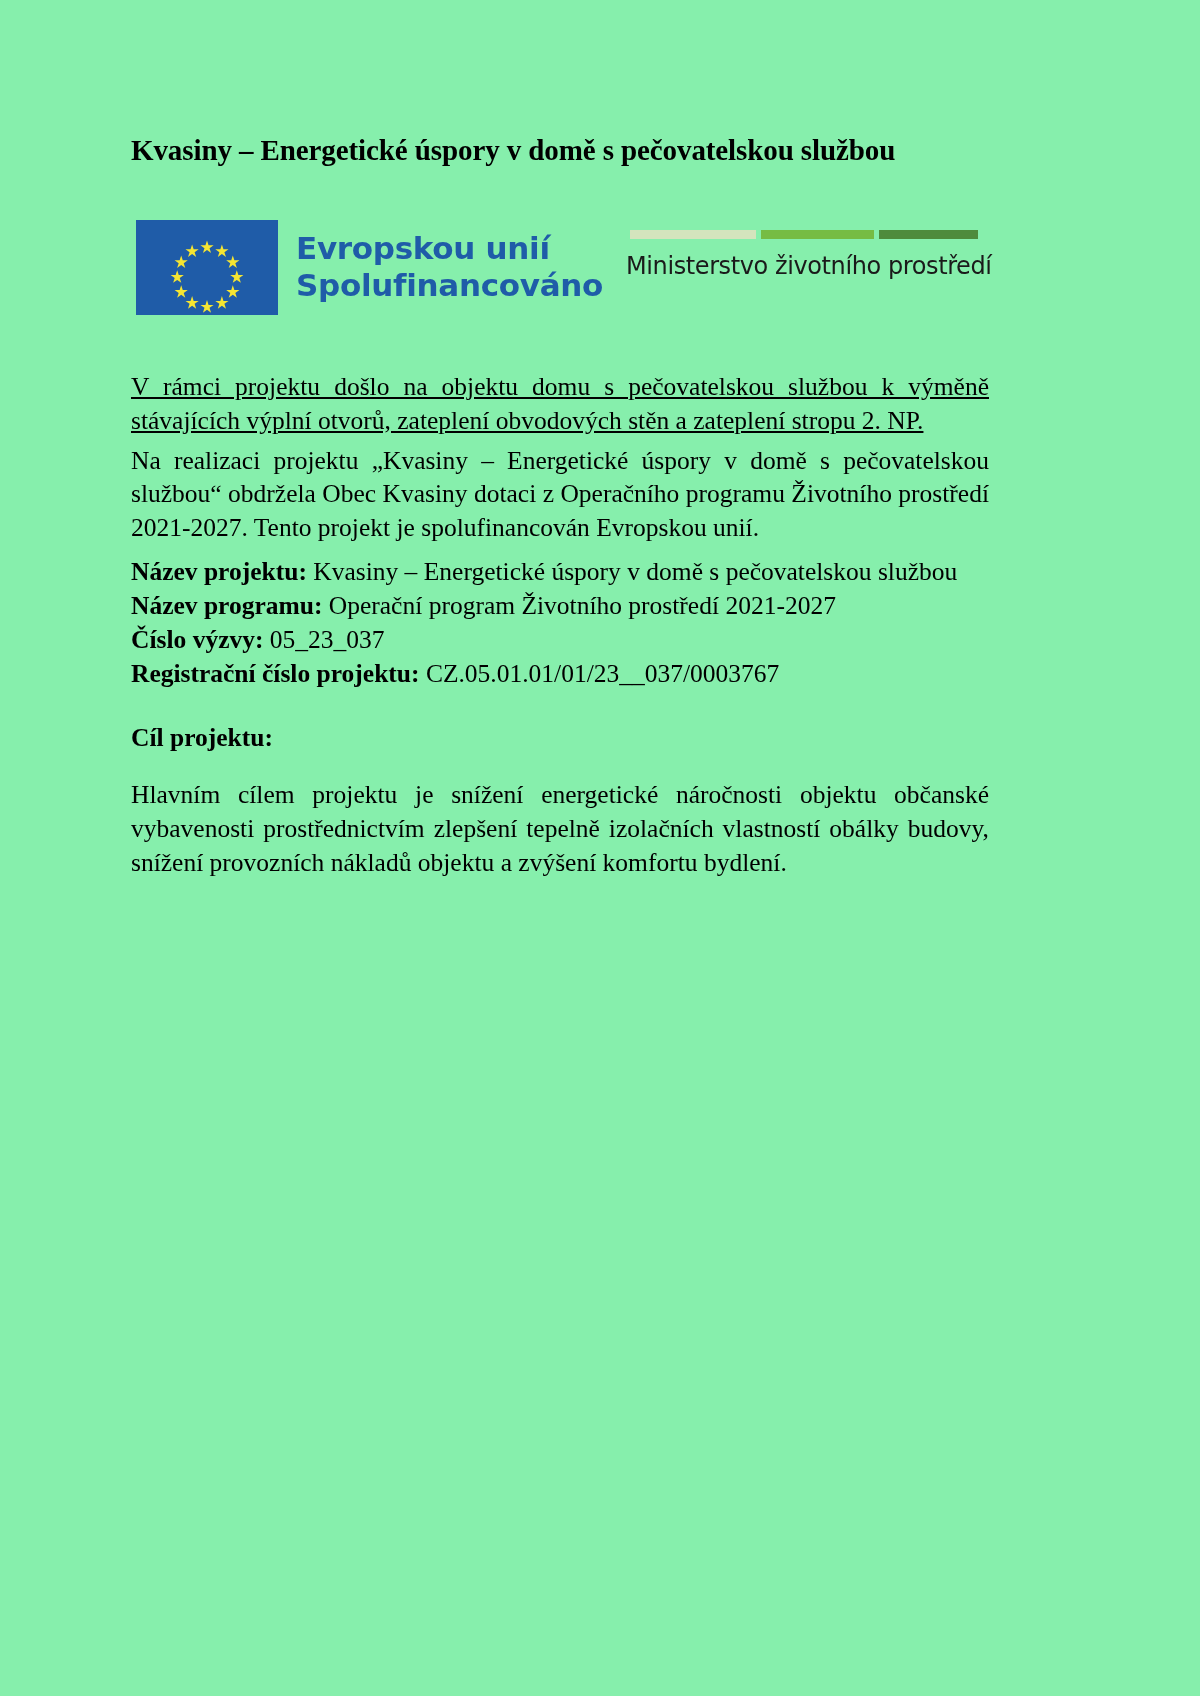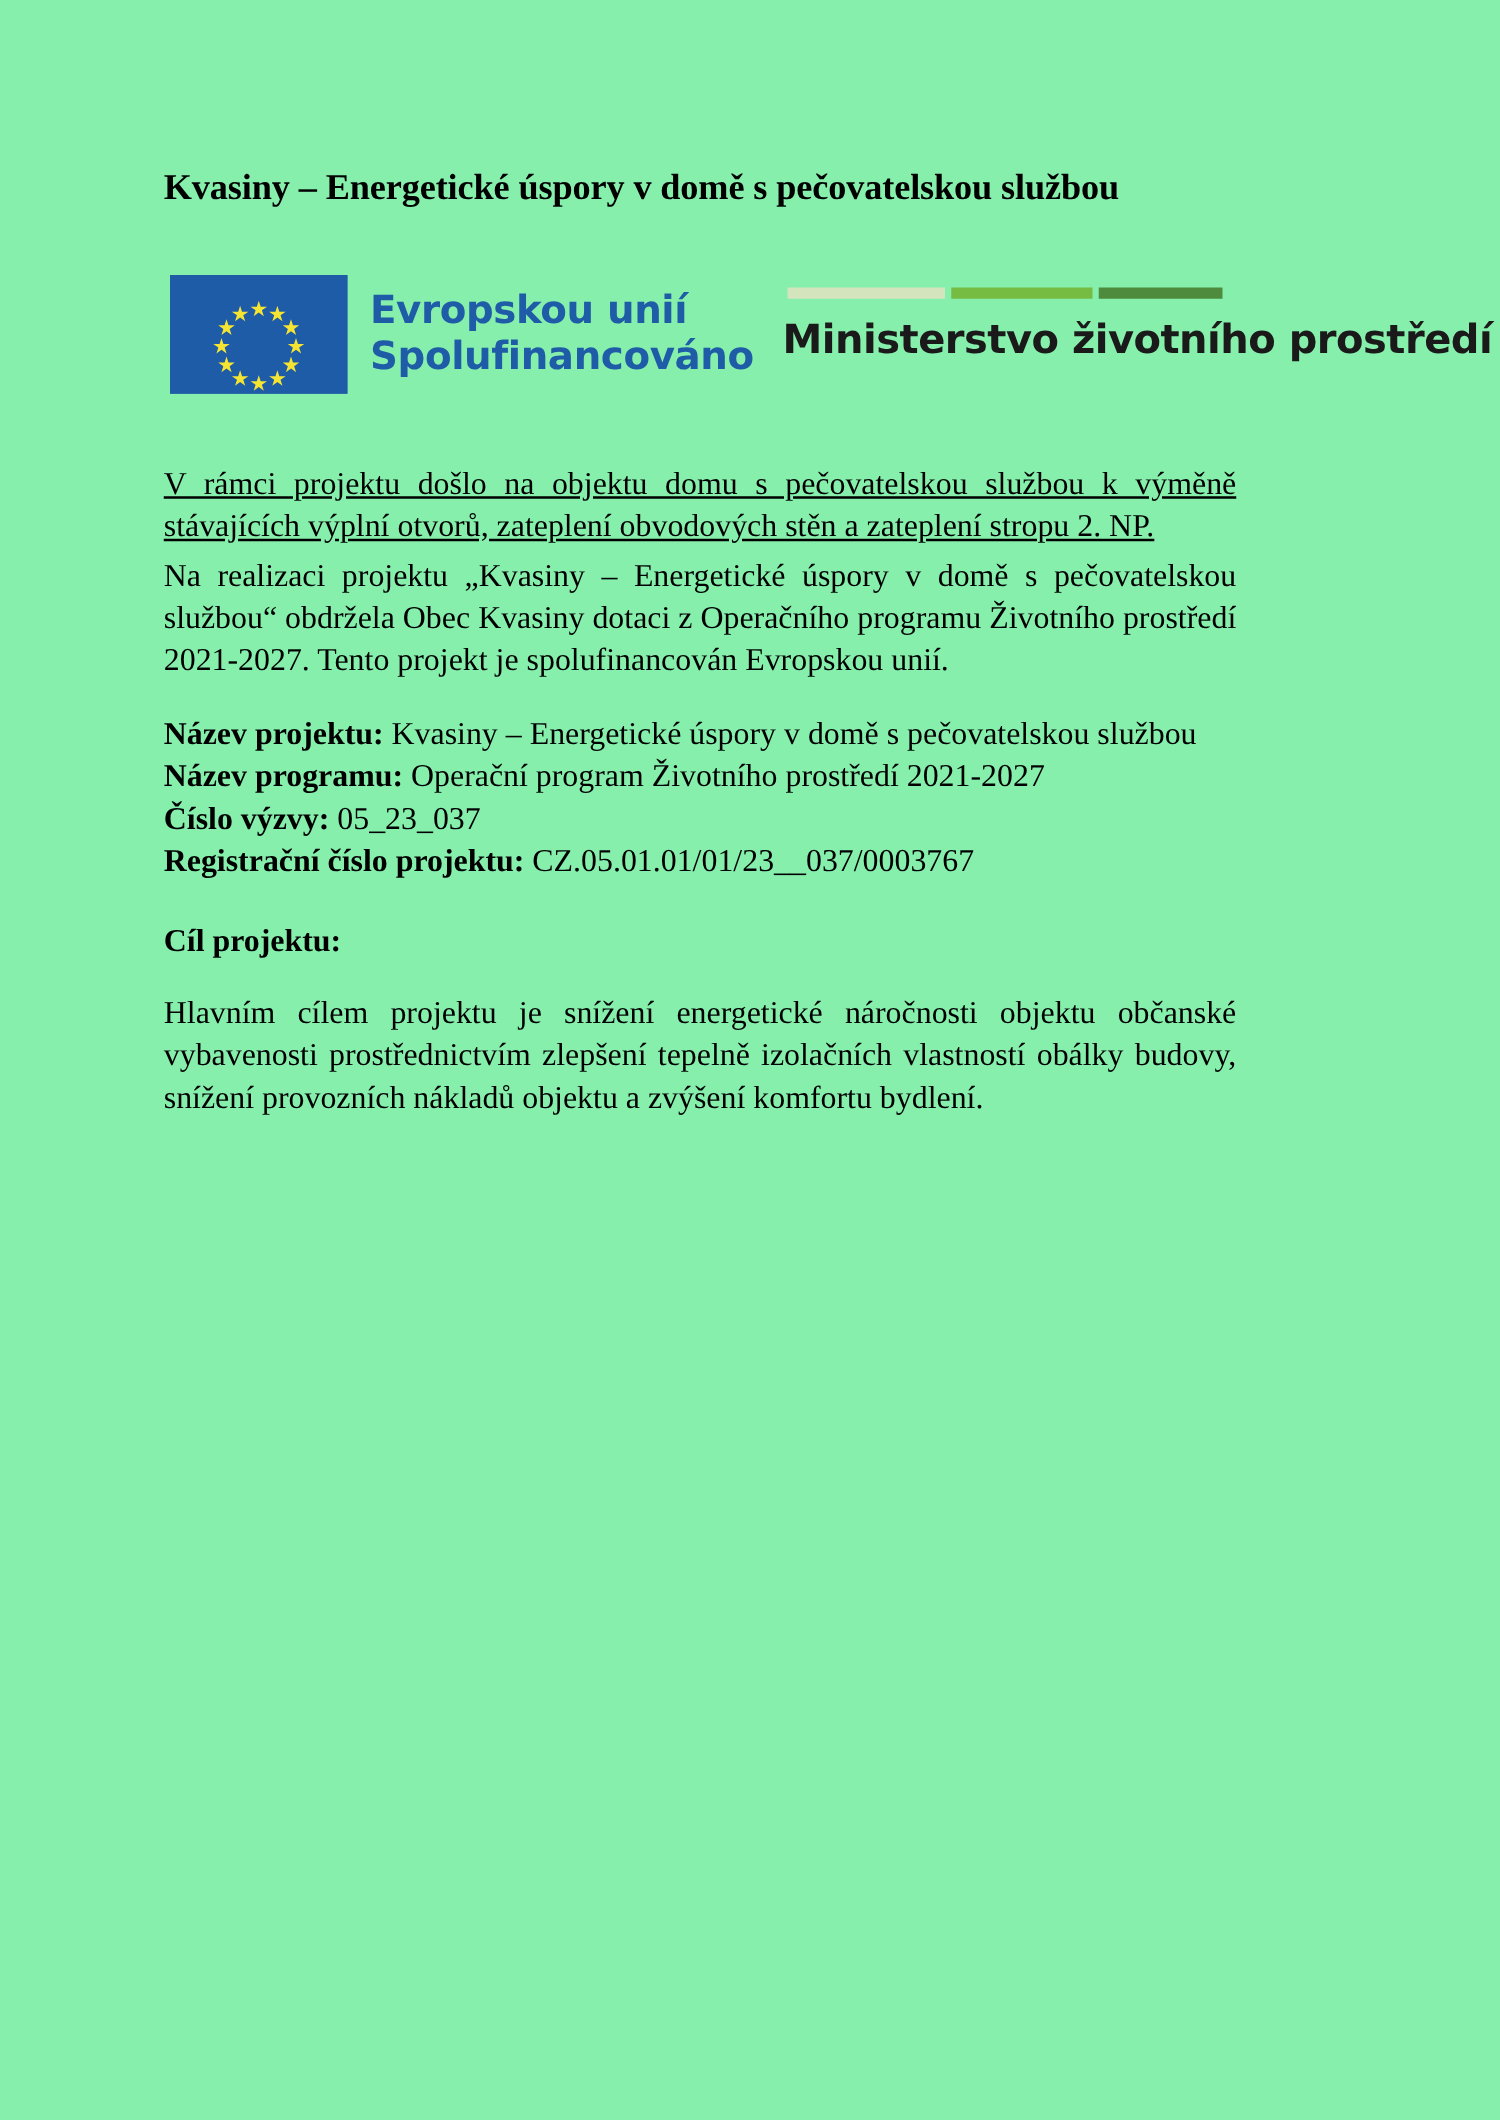--- a/index.html
+++ b/index.html
@@ -87,43 +87,42 @@
     margin-left: 4px;
     width: 348px;
   }
   .mzp-bar { height: 9px; }
   .mzp-bar.b1 { flex: 0 0 126px; }
   .mzp-bar.b2 { flex: 0 0 113px; }
   .mzp-bar.b3 { flex: 1 1 auto; }
   .mzp-text {
     margin-top: 13px;
     font-family: "DejaVu Sans", sans-serif;
-    font-size: 32px;
+    font-size: 24px;
     line-height: 1.2;
     color: #1a1a1a;
     letter-spacing: -0.4px;
     text-align: center;
     white-space: nowrap;
-    font-weight: bold;
   }
 
   
   .para {
     font-size: 25.5px;
     line-height: 1.33;
     text-align: justify;
     text-justify: inter-word;
     margin: 0;
     width: 858px;
   }
   .para + .para { margin-top: 6px; }
   .para-first { margin-top: 52px; text-decoration: underline; }
 
   .meta-block {
-    margin-top: 25px;
+    margin-top: 10px;
     font-size: 25.5px;
     line-height: 1.33;
     width: 858px;
   }
   .meta-line { white-space: nowrap; }
   .meta-line b { font-weight: bold; }
 
   .goal-heading {
     margin-top: 30px;
     font-size: 25.5px;

